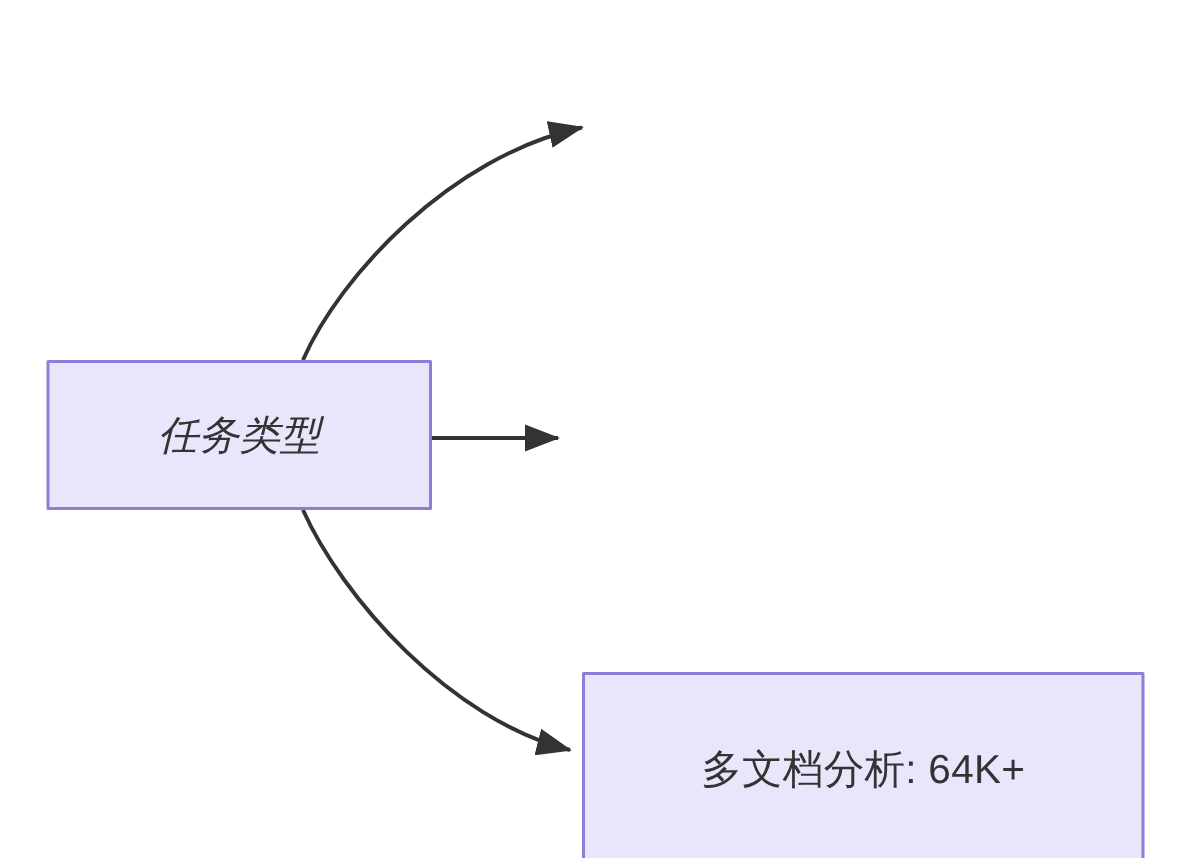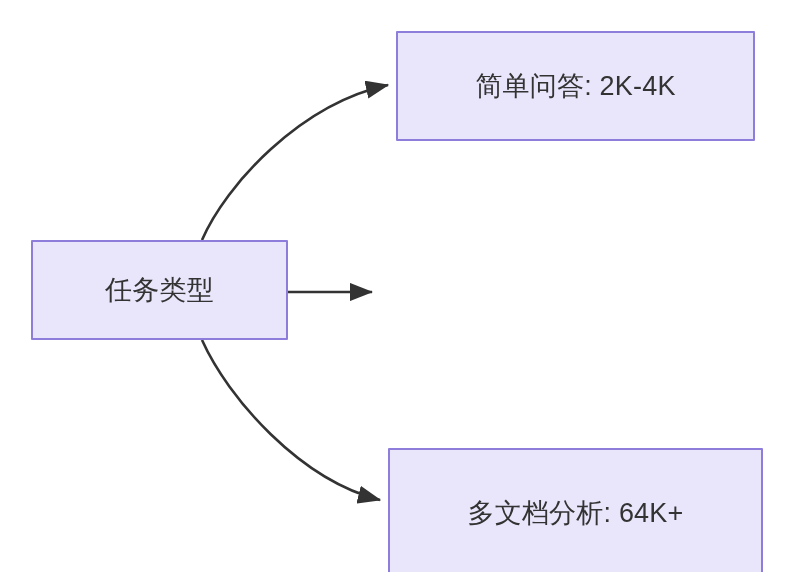--- a/index.html
+++ b/index.html
@@ -37,21 +37,21 @@
     text-align: center;
   }
   .node-label {
     color: #333333;
     font-size: 27px;
     line-height: 1.2;
     letter-spacing: 0.2px;
     white-space: nowrap;
   }
   
-  #node-root      { left: 31px;  top: 240px; width: 257px; height: 100px; }
+  #node-root      { left: 31px;  top: 240px; width: 257px; height: 100px; font-style: italic; }
   #node-simple-qa { left: 396px; top: 31px;  width: 359px; height: 110px; }
   #node-doc-sum   { left: 380px; top: 241px; width: 390px; height: 106px; }
   #node-multi-doc { left: 388px; top: 448px; width: 375px; height: 130px; }
 </style>
 </head>
 <body>
 
 <div id="canvas">
 
   <svg id="edge-layer" viewBox="0 0 787 572" width="787" height="572" xmlns="http://www.w3.org/2000/svg">
@@ -65,22 +65,19 @@
 
     <path d="M 288 292 L 372 292" fill="none" stroke="#333333" stroke-width="2.6" marker-end="url(#arrowhead)"></path>
 
     <path d="M 202 340 C 228 398, 300 480, 380 500" fill="none" stroke="#333333" stroke-width="2.6" marker-end="url(#arrowhead)"></path>
   </svg>
 
   <div class="node" id="node-root">
     <span class="node-label">任务类型</span>
   </div>
 
-  <div class="node" id="node-simple-qa">
-    <span class="node-label">简单问答: 2K-4K</span>
-  </div>
 
 
   <div class="node" id="node-multi-doc">
     <span class="node-label">多文档分析: 64K+</span>
   </div>
 
 </div>
 
 </body></html>

